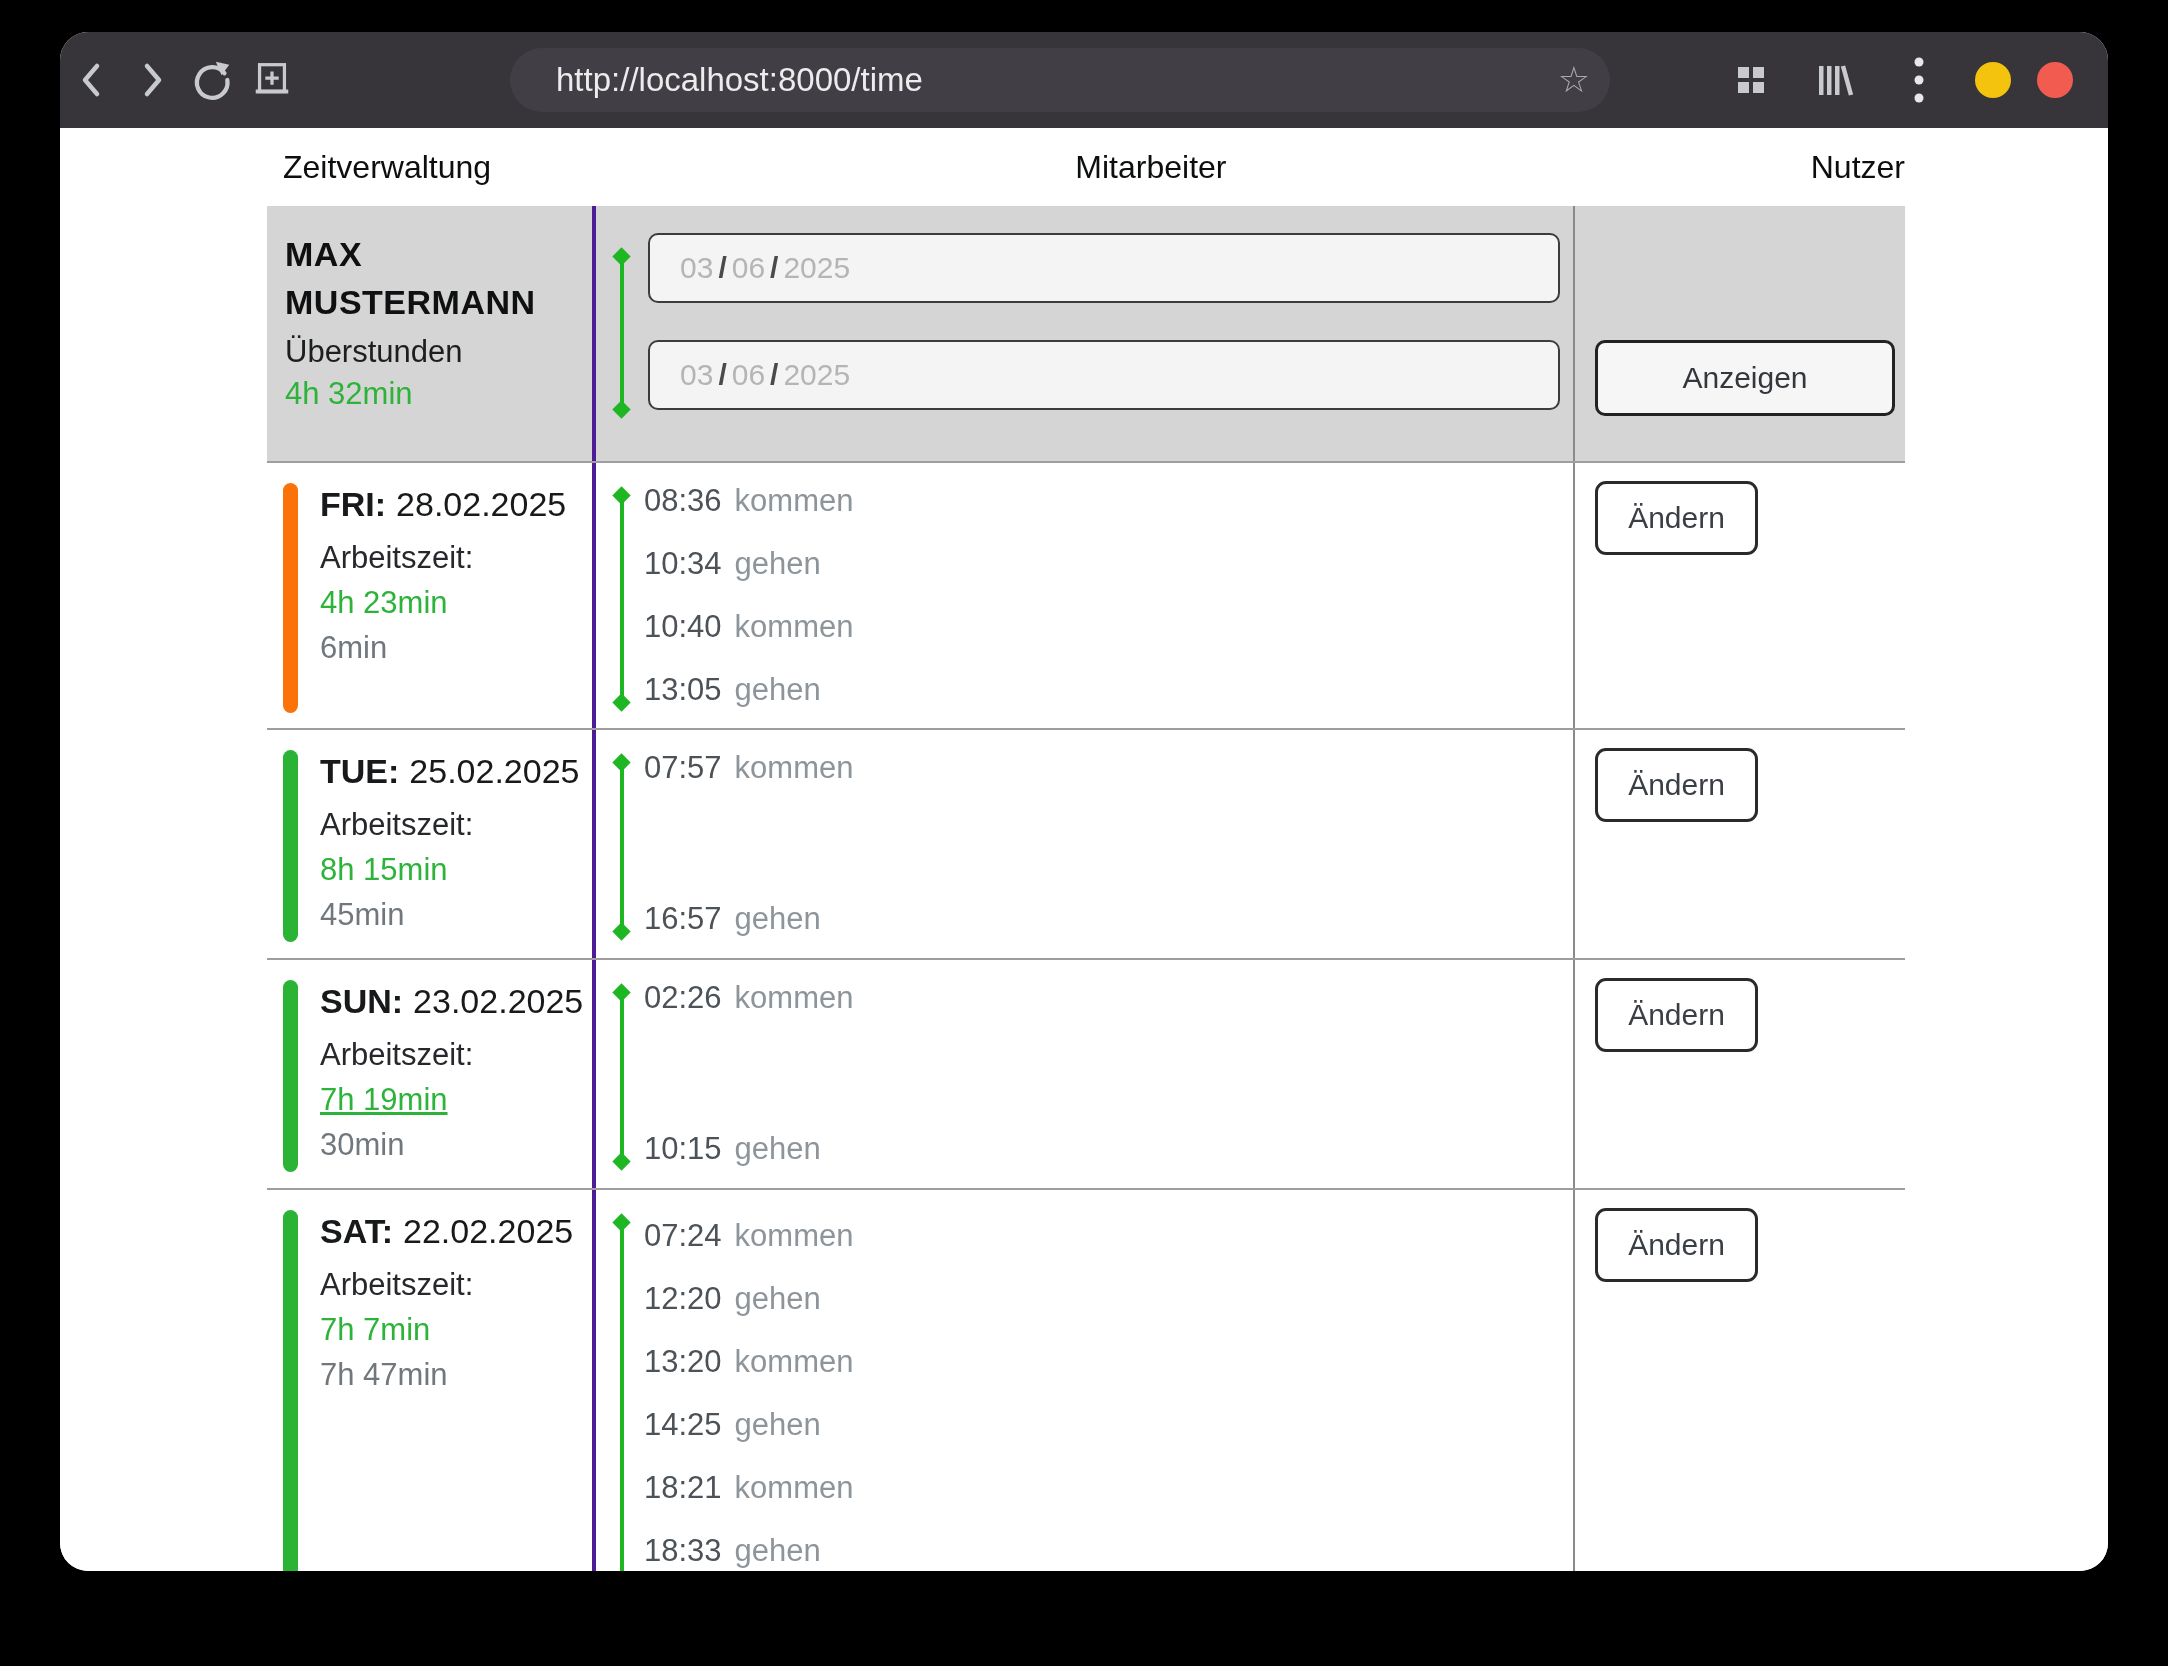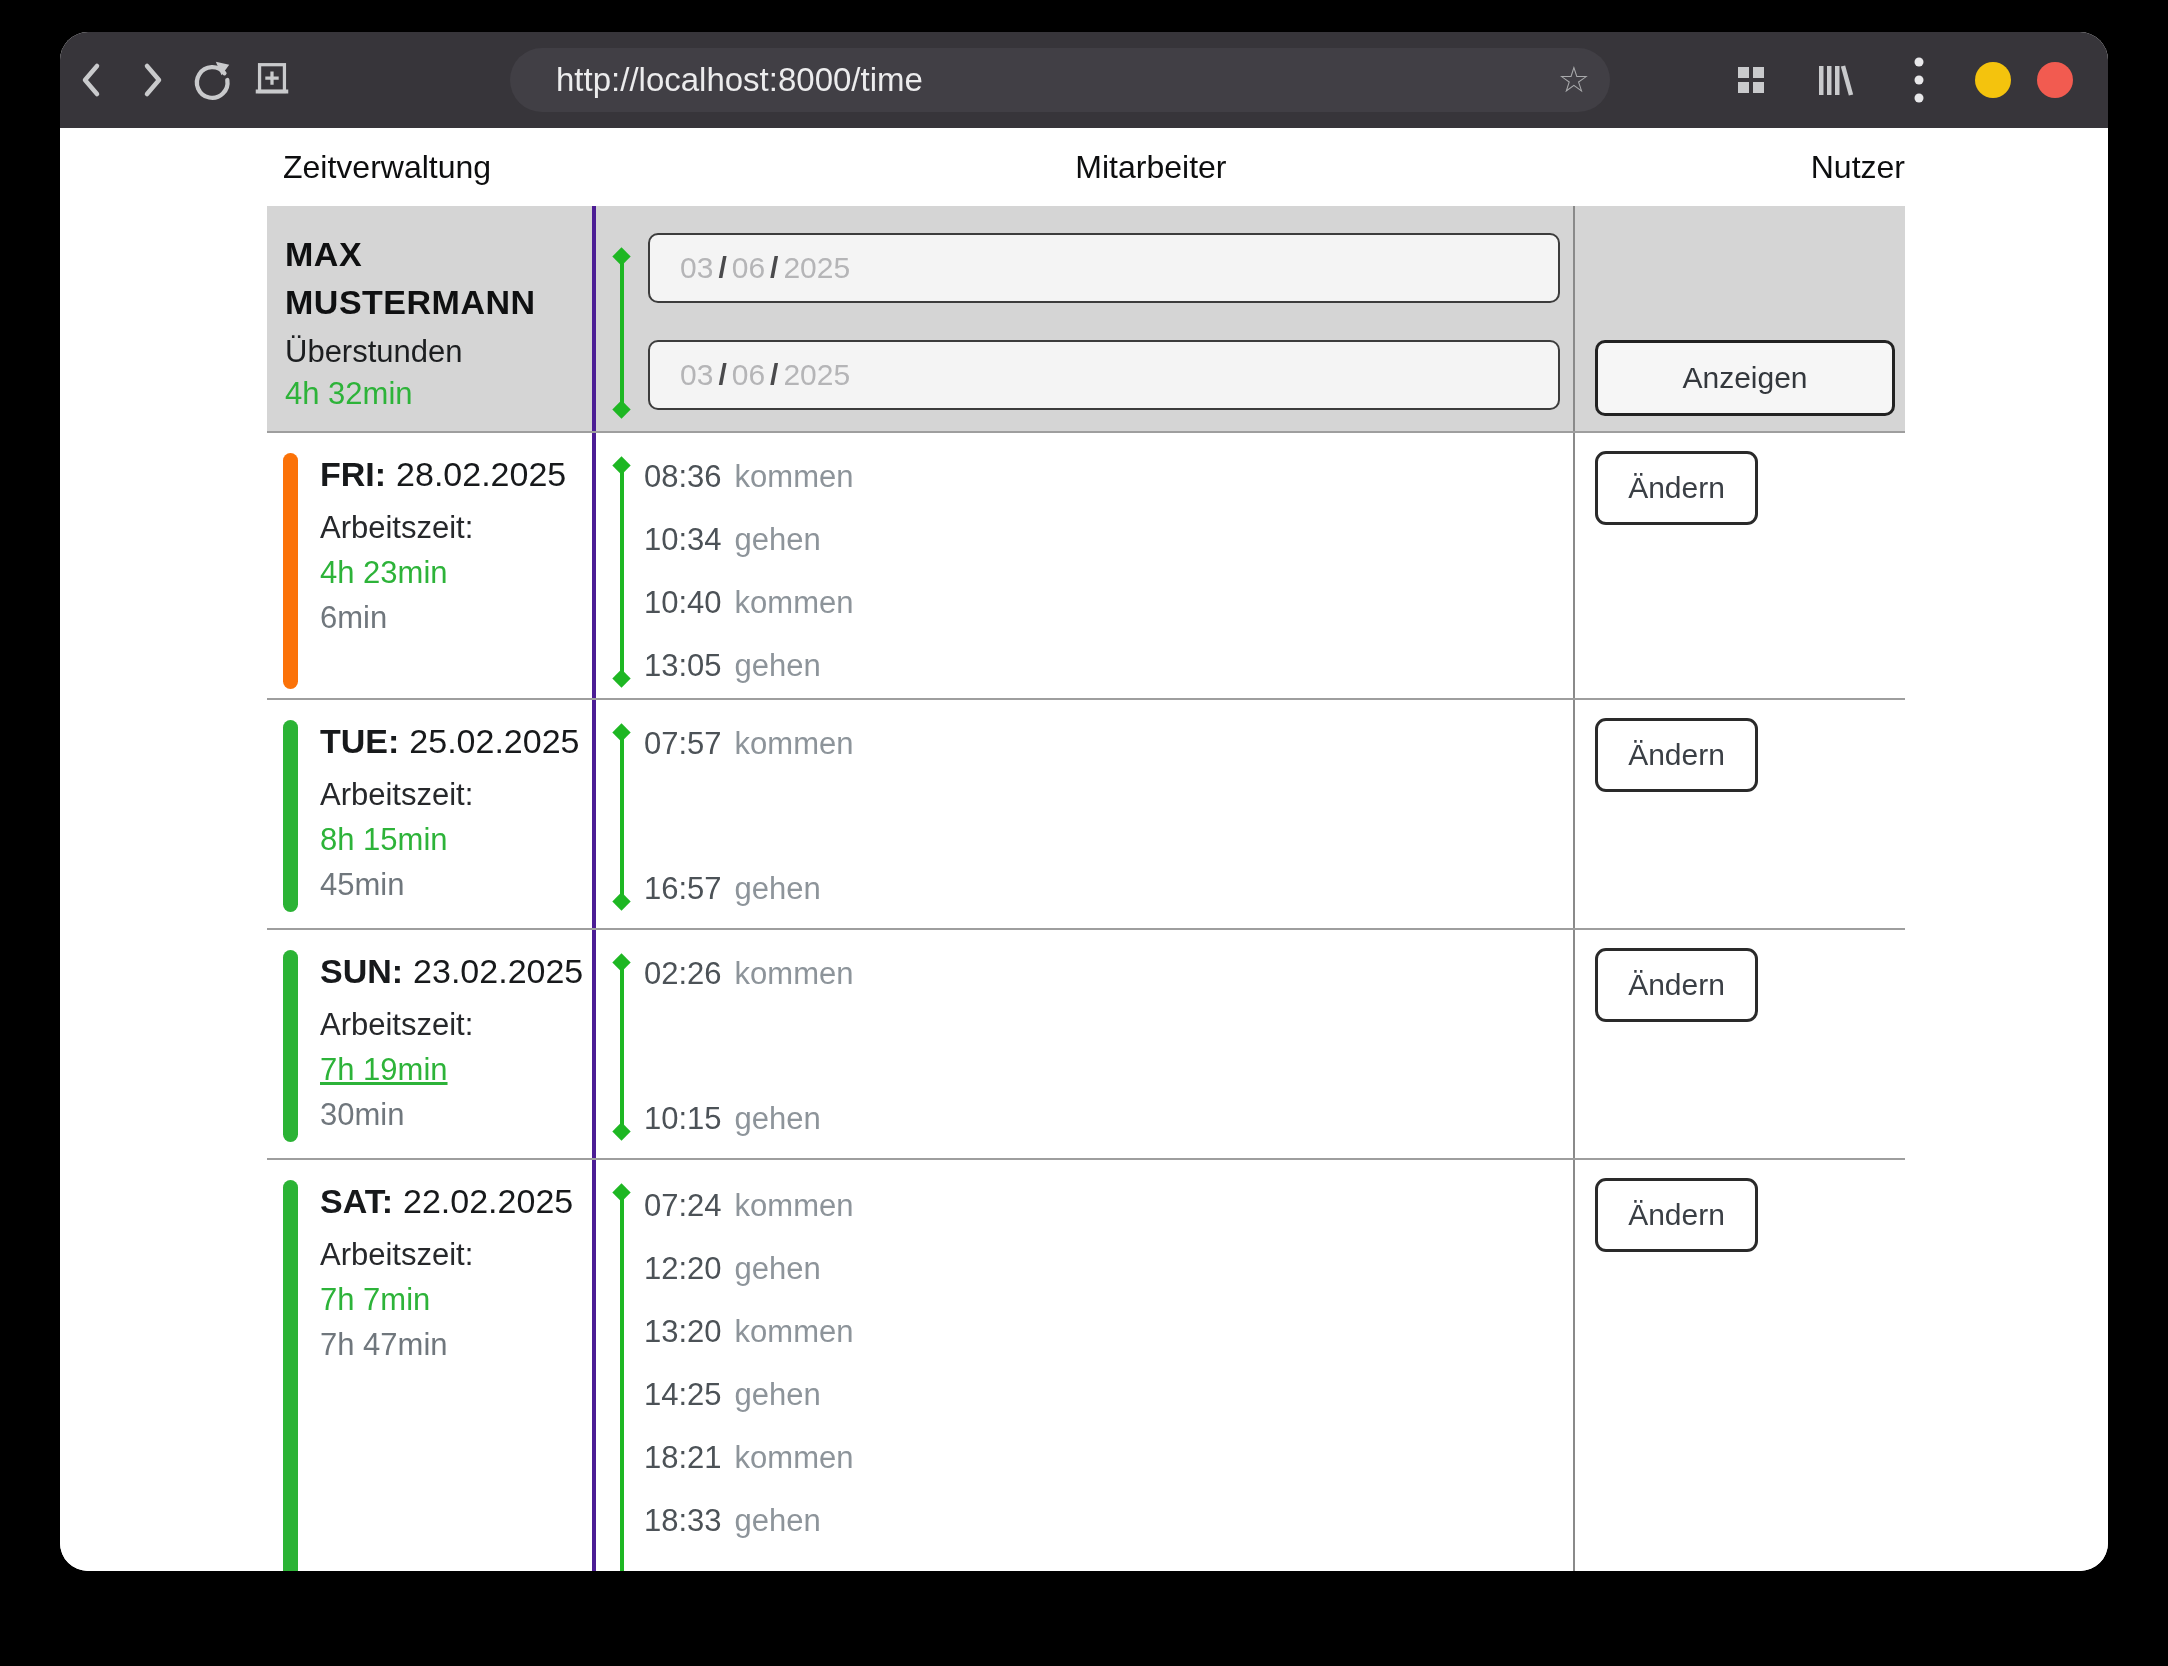--- a/index.html
+++ b/index.html
@@ -34,21 +34,21 @@
   .nav{height:78px;display:flex;align-items:center;justify-content:space-between;
        font-size:32px;color:#0d0e0f;}
   .nav span{cursor:pointer;margin-left:16px;}
 
   
   .grid-row{display:grid;grid-template-columns:325px 983px 330px;position:relative;}
   .cell{box-sizing:border-box;position:relative;}
   .cell.mid{border-left:4px solid #4c1d95;border-right:2px solid #8a8a8a;}
 
   
-  .summary-row{height:225px;}
+  .summary-row{height:255px;}
   .summary-row .cell{background:#d5d5d5;}
   .s-left{padding:24px 10px 0 18px;}
   .s-name{font-size:34px;font-weight:bold;color:#0f1011;line-height:48px;letter-spacing:.5px;}
   .s-olabel{font-size:31px;color:#1c1e20;margin-top:8px;}
   .s-oval{font-size:31px;margin-top:6px;}
   .date-box{position:absolute;left:52px;width:912px;height:70px;background:#f4f4f4;
             border:2px solid #3c3c3c;border-radius:10px;display:flex;align-items:center;
             padding-left:30px;box-sizing:border-box;font-size:30px;cursor:text;}
   .date-box.top{top:27px;}
   .date-box.bot{top:134px;}
@@ -69,21 +69,21 @@
   .day-row{border-top:2px solid #9e9e9e;}
   .day-row.open{height:auto;min-height:419px;}
   .day-bar{position:absolute;left:16px;top:20px;bottom:16px;width:15px;border-radius:9px;}
   .d-left{padding:22px 6px 0 53px;}
   .d-title{font-size:34px;color:#17191b;}
   .d-title b{margin-right:10px;text-align:right;}
   .d-wlabel{font-size:31px;color:#26282b;margin-top:16px;}
   .d-wval{font-size:31px;margin-top:9px;}
   .d-pause{font-size:31px;color:#70777d;margin-top:9px;}
   .entry-list{display:flex;flex-direction:column;justify-content:space-between;
-              height:100%;box-sizing:border-box;padding:12px 0 8px 48px;}
+              height:100%;box-sizing:border-box;padding:6px 0 8px 48px;}
   .day-row.open .entry-list{justify-content:flex-start;padding-top:14px;}
   .entry{height:63px;display:flex;align-items:center;flex:0 0 auto;}
   .e-time{font-size:31px;color:#4c5257;margin-right:13px;}
   .e-type{font-size:31px;color:#8d949a;}
   .day-row.open .timeline{bottom:auto;height:1200px;}
   .changebtn{position:absolute;left:20px;top:18px;width:157px;height:68px;background:#fff;
              border:3px solid #2a2a2a;border-radius:11px;font-size:30px;color:#3a3f45;
              display:flex;align-items:center;justify-content:center;cursor:pointer;}
 </style>
 </head>

